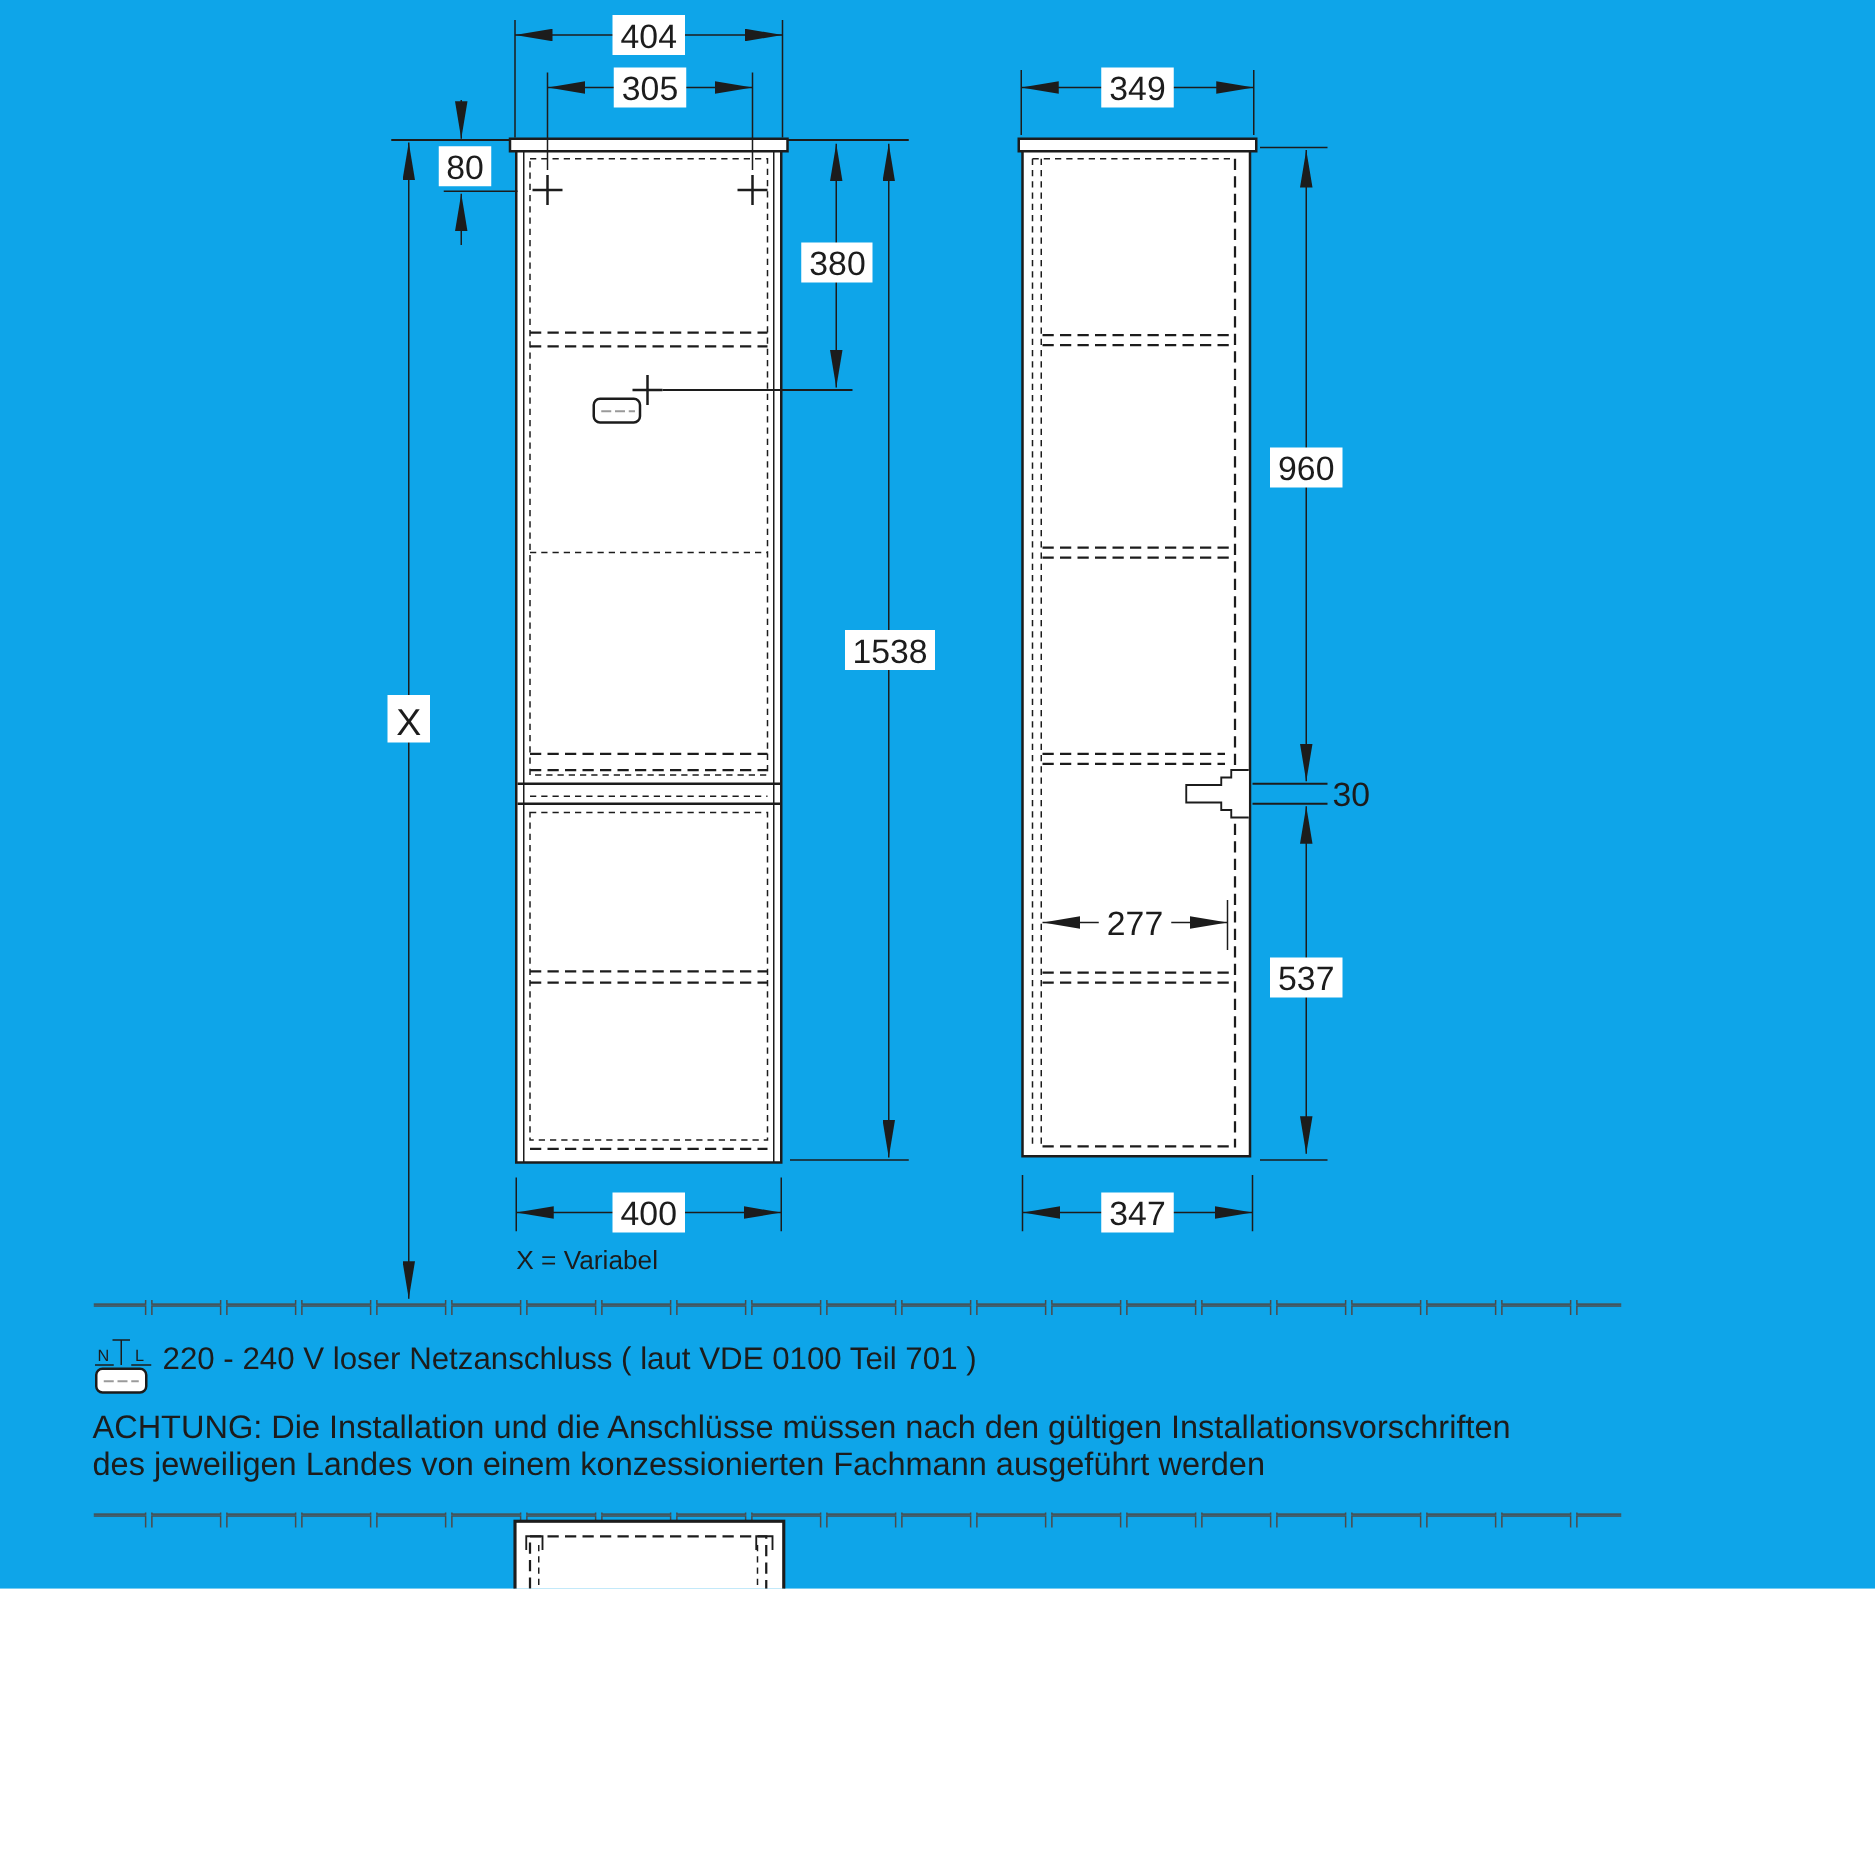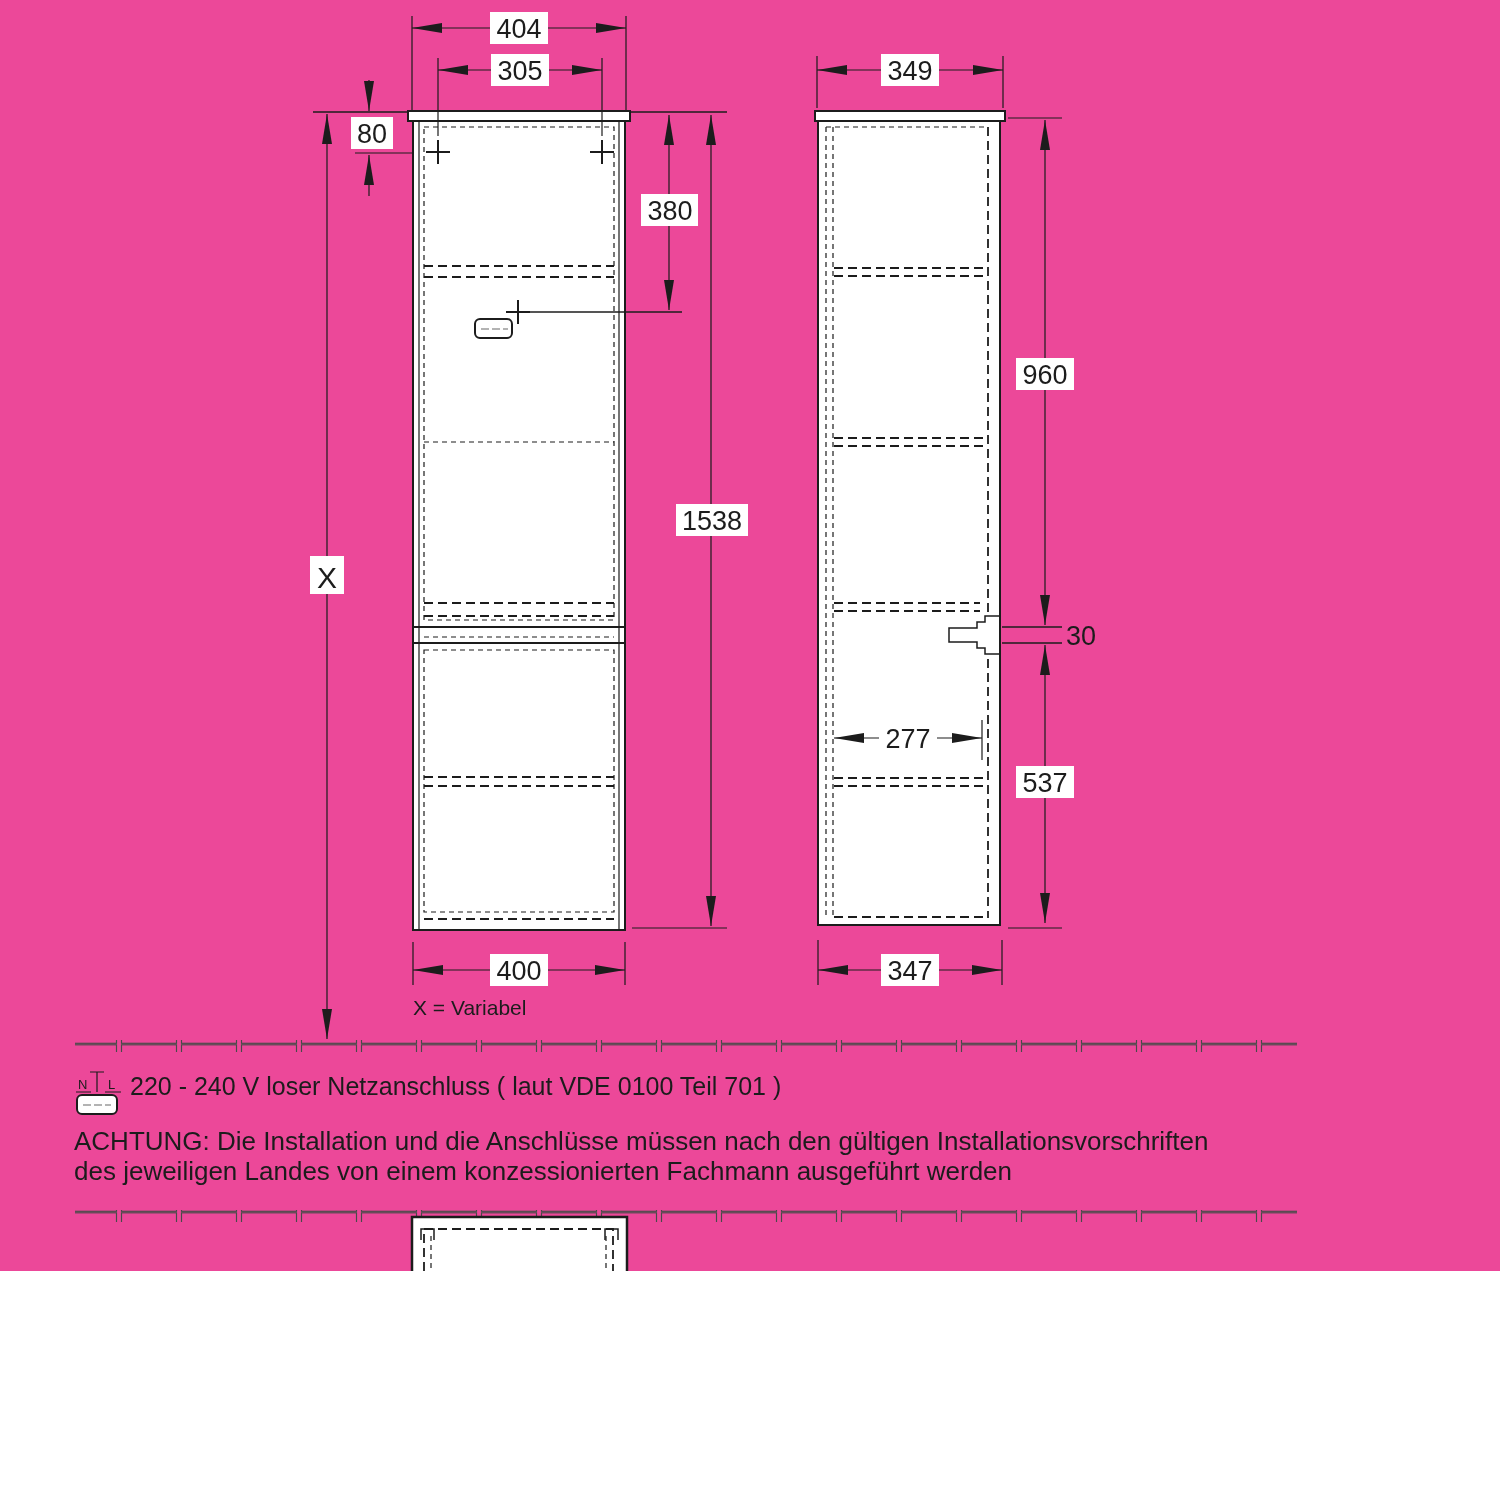--- a/index.html
+++ b/index.html
@@ -1,16 +1,16 @@
 <!DOCTYPE html>
 <html><head>
 <meta charset="utf-8">
 <style>
   html,body{margin:0;padding:0;background:#fff;}
-  .canvas{position:relative;width:1500px;height:1271px;background:#ec4899;overflow:hidden;
+  .canvas{position:relative;width:1500px;height:1271px;background:#0ea5e9;overflow:hidden;
           font-family:"Liberation Sans", sans-serif;}
   svg{position:absolute;left:0;top:0;}
   svg text{fill:#1c1c1c;font-family:"Liberation Sans", sans-serif;}
   .dim-txt{font-size:27px;}
   .note-txt{font-size:25px;}
   .warn-txt{font-size:26px;}
   .small-txt{font-size:21px;}
   .tiny-txt{font-size:13px;}
   .x-txt{font-size:30px;}
   .s2{stroke:#1c1c1c;stroke-width:2;fill:none;}

